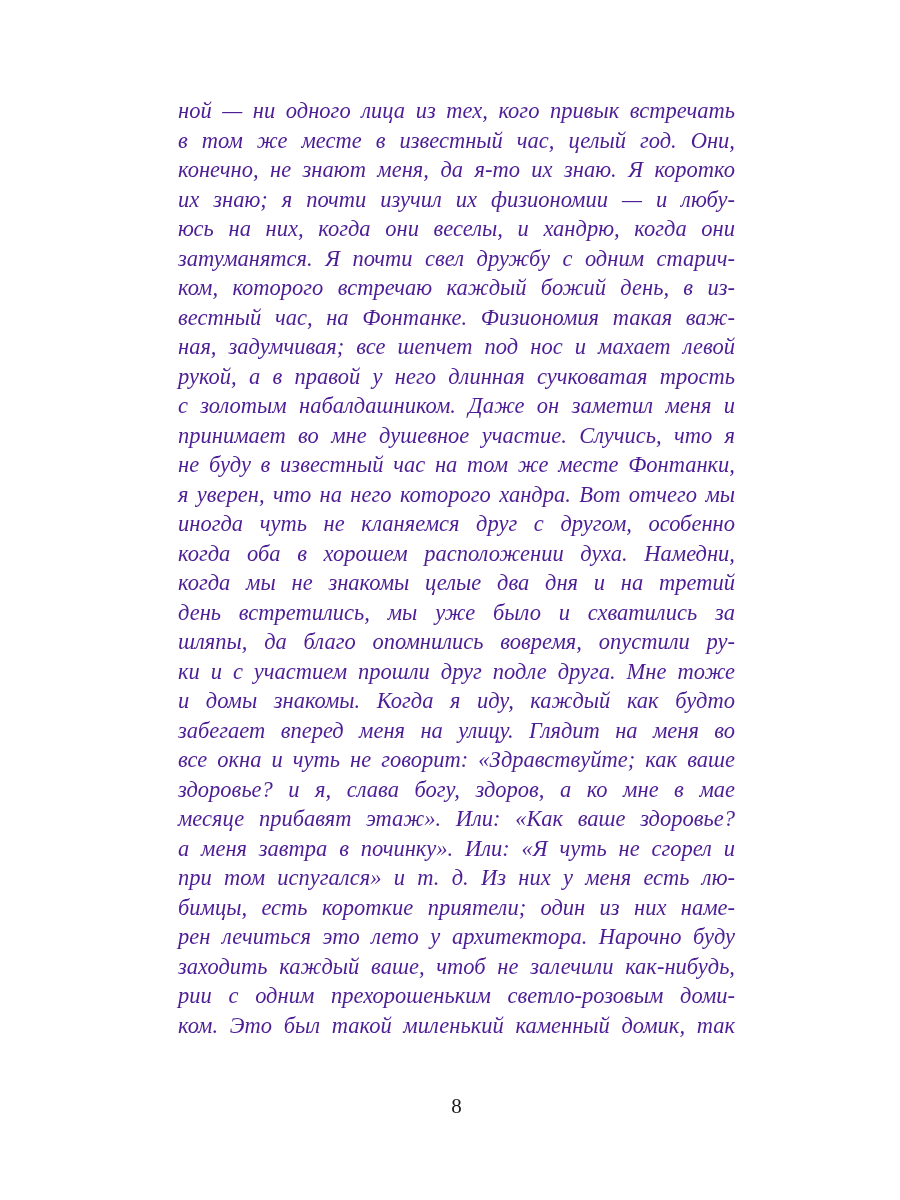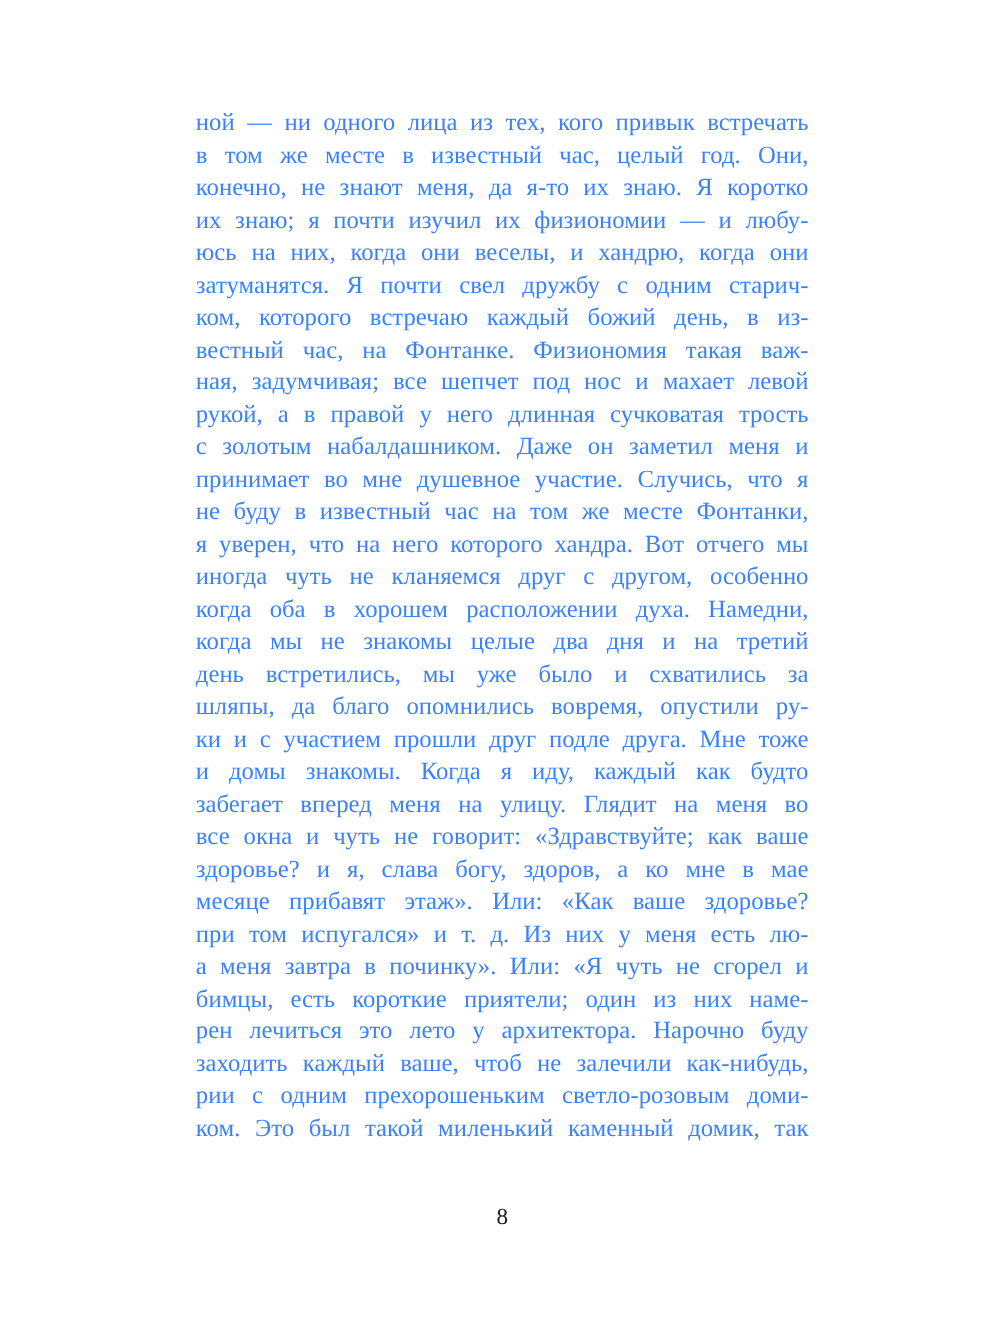--- a/index.html
+++ b/index.html
@@ -14,21 +14,22 @@
       background: #ffffff;
       overflow: hidden;
     }
     .text-block {
       position: absolute;
       left: 178px;
       top: 96px;
       width: 557px;
       font-family: "Liberation Serif", serif;
       font-size: 22.5px;
-      color: #3b82f6;
+      color: #4c1d95;
+      font-style: italic;
     }
     .text-line {
       height: 29.5px;
       line-height: 29.5px;
       text-align: justify;
       text-align-last: justify;
       white-space: normal;
       overflow: visible;
     }
     .page-number {
@@ -65,22 +66,22 @@
     <div class="text-line">когда оба в хорошем расположении духа. Намедни,</div>
     <div class="text-line">когда мы не знакомы целые два дня и на третий</div>
     <div class="text-line">день встретились, мы уже было и схватились за</div>
     <div class="text-line">шляпы, да благо опомнились вовремя, опустили ру-</div>
     <div class="text-line">ки и с участием прошли друг подле друга. Мне тоже</div>
     <div class="text-line">и домы знакомы. Когда я иду, каждый как будто</div>
     <div class="text-line">забегает вперед меня на улицу. Глядит на меня во</div>
     <div class="text-line">все окна и чуть не говорит: «Здравствуйте; как ваше</div>
     <div class="text-line">здоровье? и я, слава богу, здоров, а ко мне в мае</div>
     <div class="text-line">месяце прибавят этаж». Или: «Как ваше здоровье?</div>
+    <div class="text-line">а меня завтра в починку». Или: «Я чуть не сгорел и</div>
     <div class="text-line">при том испугался» и т. д. Из них у меня есть лю-</div>
-    <div class="text-line">а меня завтра в починку». Или: «Я чуть не сгорел и</div>
     <div class="text-line">бимцы, есть короткие приятели; один из них наме-</div>
     <div class="text-line">рен лечиться это лето у архитектора. Нарочно буду</div>
     <div class="text-line">заходить каждый ваше, чтоб не залечили как-нибудь,</div>
     <div class="text-line">рии с одним прехорошеньким светло-розовым доми-</div>
     <div class="text-line">ком. Это был такой миленький каменный домик, так</div>
   </div>
   <div class="page-number">8</div>
 </div>
 
 </body></html>

